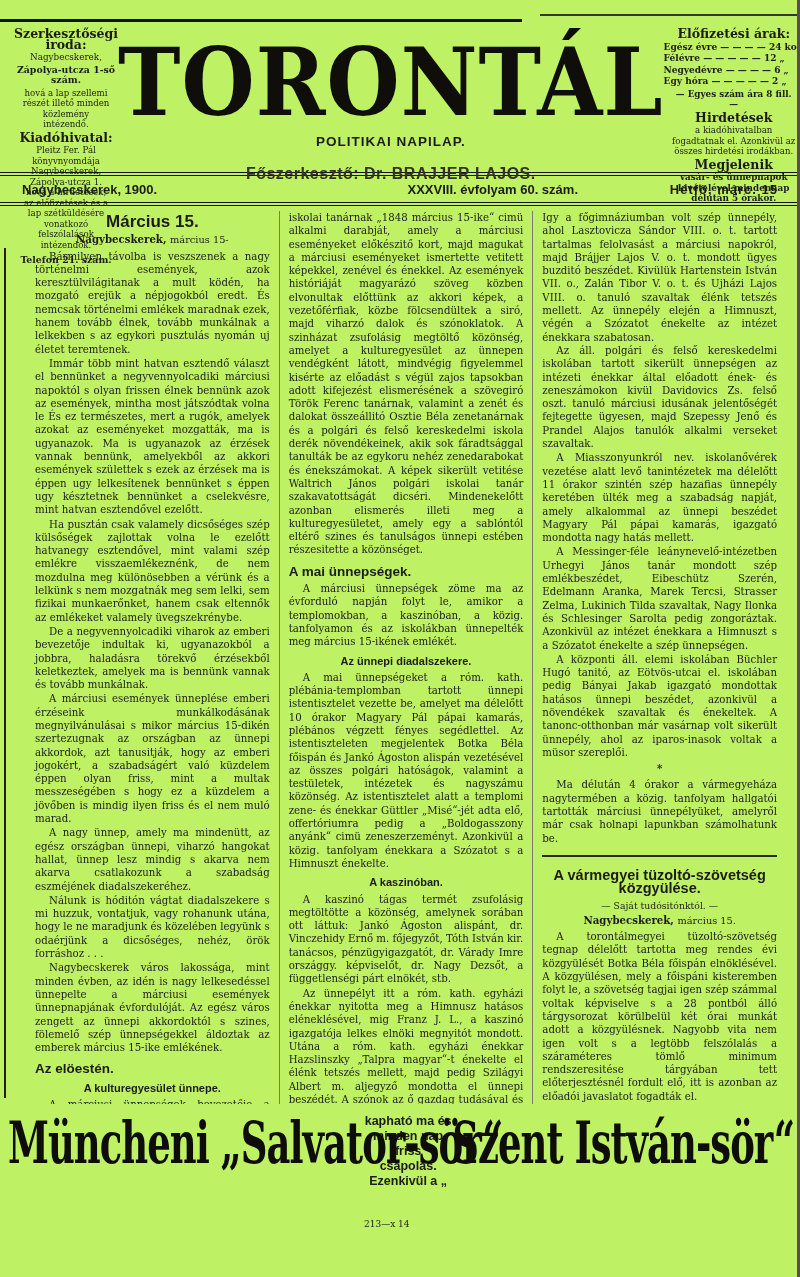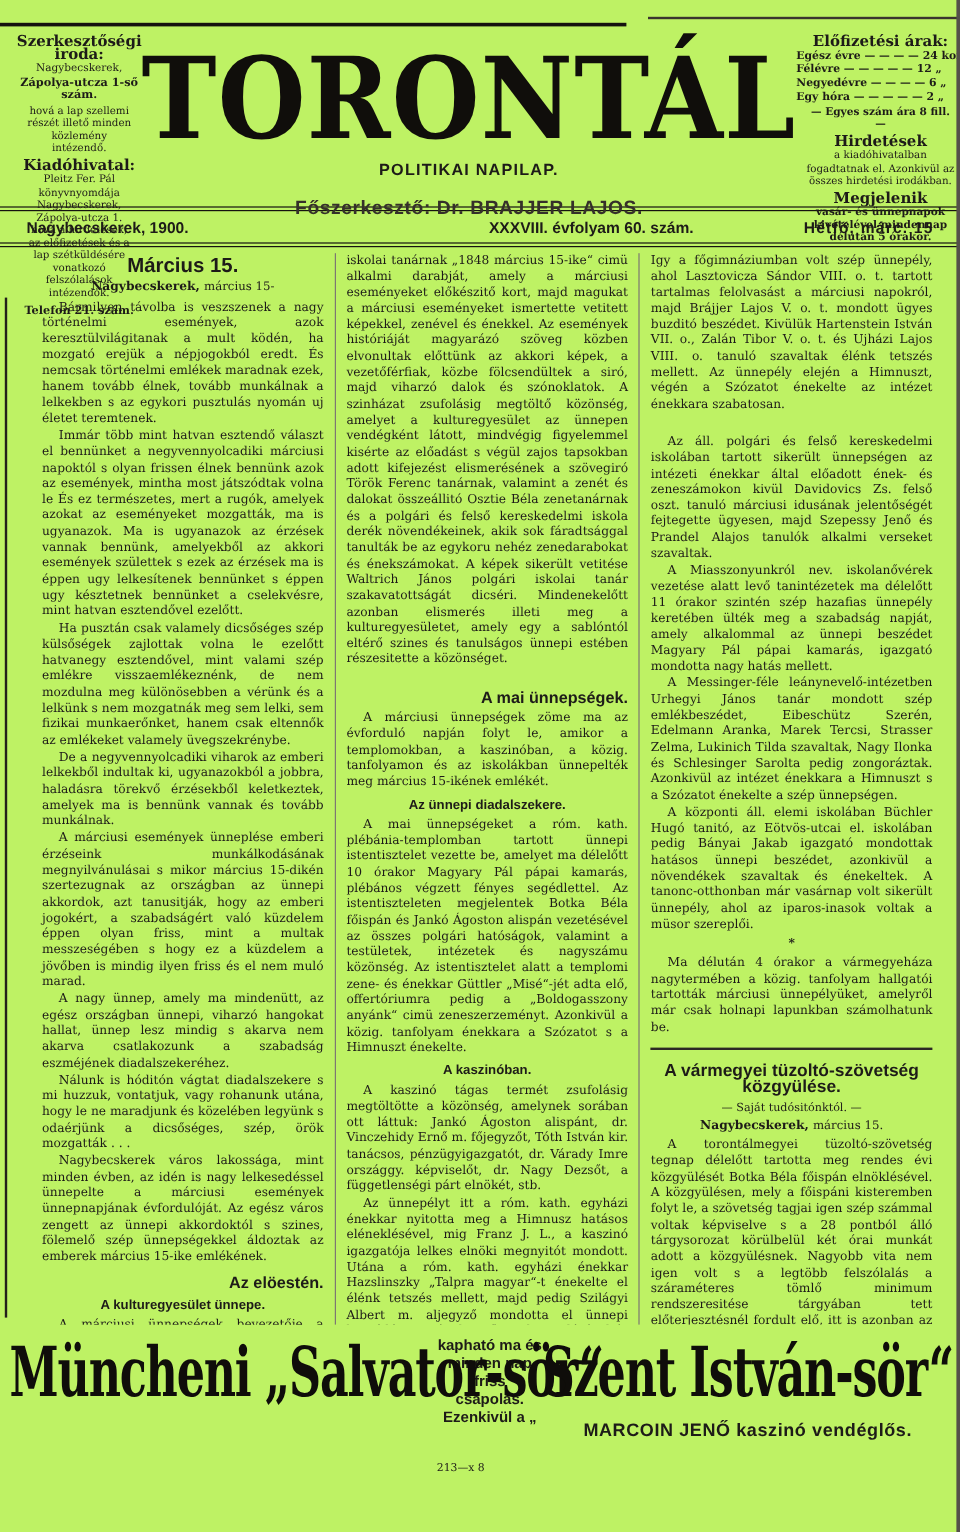--- a/index.html
+++ b/index.html
@@ -40,24 +40,24 @@
   .datebar .db-c{flex:1;text-align:right;}
   .datebar .db-r{width:200px;text-align:right;letter-spacing:1px;}
 
   
   .cols{display:flex;height:898px;overflow:hidden;padding:5px 14px 0 26px;box-sizing:border-box;}
   .col{flex:1;padding:0 9px;font-size:10.2px;line-height:13.3px;text-align:justify;
        overflow:hidden;}
   .col + .col{border-left:1px solid #7d7872;}
   .blk{margin:0;}
   .blk.p{text-indent:14px;margin-bottom:1px;}
-  .blk.cont{text-indent:0;margin-bottom:18px;}
+  .blk.cont{text-indent:0;margin-bottom:0;}
   .blk.lead-heading{text-align:center;font-family:"Liberation Sans",sans-serif;
                     font-weight:bold;font-size:17px;margin:4px 0 5px;text-indent:0;}
-  .blk.heading{text-align:right;font-family:"Liberation Sans",sans-serif;
+  .blk.heading{text-align:left;font-family:"Liberation Sans",sans-serif;
                font-weight:bold;font-size:13.5px;margin:8px 0 4px;text-indent:0;}
   .blk.subheading{text-align:center;font-family:"Liberation Sans",sans-serif;
                   font-weight:bold;font-size:11px;margin:6px 0 3px;text-indent:0;}
   .blk.section-title{text-align:center;font-family:"Liberation Sans",sans-serif;
                      font-weight:bold;font-size:14.5px;margin:10px 0 3px;text-indent:0;
                      border-top:2px solid #2c2924;padding-top:12px;}
   .blk.byline{text-align:center;font-size:9.3px;margin-bottom:2px;text-indent:0;}
   .blk.dateline{text-align:center;font-size:9.8px;margin-bottom:3px;text-indent:0;}
   .blk.dateline b{font-size:10.2px;}
   .blk.star{text-align:center;font-weight:bold;margin:3px 0;text-indent:0;}
@@ -122,24 +122,24 @@
     <div class="db-r">Hétfő, márc. 15</div>
   </div>
 
   <div class="cols">
     <div class="col">
         <div class="blk lead-heading">Március 15.</div>
         <div class="blk dateline"><b>Nagybecskerek, </b>március 15-</div>
         <div class="blk p">Bármilyen távolba is veszszenek a nagy történelmi események, azok keresztülvilágitanak a mult ködén, ha mozgató erejük a népjogokból eredt. És nemcsak történelmi emlékek maradnak ezek, hanem tovább élnek, tovább munkálnak a lelkekben s az egykori pusztulás nyomán uj életet teremtenek.</div>
         <div class="blk p">Immár több mint hatvan esztendő választ el bennünket a negyvennyolcadiki márciusi napoktól s olyan frissen élnek bennünk azok az események, mintha most játszódtak volna le És ez természetes, mert a rugók, amelyek azokat az eseményeket mozgatták, ma is ugyanazok. Ma is ugyanazok az érzések vannak bennünk, amelyekből az akkori események születtek s ezek az érzések ma is éppen ugy lelkesítenek bennünket s éppen ugy késztetnek bennünket a cselekvésre, mint hatvan esztendővel ezelőtt.</div>
         <div class="blk p">Ha pusztán csak valamely dicsőséges szép külsőségek zajlottak volna le ezelőtt hatvanegy esztendővel, mint valami szép emlékre visszaemlékeznénk, de nem mozdulna meg különösebben a vérünk és a lelkünk s nem mozgatnák meg sem lelki, sem fizikai munkaerőnket, hanem csak eltennők az emlékeket valamely üvegszekrénybe.</div>
-        <div class="blk p">De a negyvennyolcadiki viharok az emberi lelkekből indultak ki, ugyanazokból a jobbra, haladásra törekvő érzésekből keletkeztek, amelyek ma is bennünk vannak és tovább munkálnak.</div>
+        <div class="blk p">De a negyvennyolcadiki viharok az emberi bevezetője indultak ki, ugyanazokból a jobbra, haladásra törekvő érzésekből keletkeztek, amelyek ma is bennünk vannak és tovább munkálnak.</div>
         <div class="blk p">A márciusi események ünneplése emberi érzéseink munkálkodásának megnyilvánulásai s mikor március 15-dikén szertezugnak az országban az ünnepi akkordok, azt tanusitják, hogy az emberi jogokért, a szabadságért való küzdelem éppen olyan friss, mint a multak messzeségében s hogy ez a küzdelem a jövőben is mindig ilyen friss és el nem muló marad.</div>
         <div class="blk p">A nagy ünnep, amely ma mindenütt, az egész országban ünnepi, viharzó hangokat hallat, ünnep lesz mindig s akarva nem akarva csatlakozunk a szabadság eszméjének diadalszekeréhez.</div>
-        <div class="blk p">Nálunk is hóditón vágtat diadalszekere s mi huzzuk, vontatjuk, vagy rohanunk utána, hogy le ne maradjunk és közelében legyünk s odaérjünk a dicsőséges, szép, örök mozgatták . . .</div>
+        <div class="blk p">Nálunk is hóditón vágtat diadalszekere s mi huzzuk, vontatjuk, vagy rohanunk utána, hogy le ne maradjunk és közelében legyünk s odaérjünk a dicsőséges, nehéz, örök forráshoz . . .</div>
         <div class="blk p">Nagybecskerek város lakossága, mint minden évben, az idén is nagy lelkesedéssel ünnepelte a márciusi események ünnepnapjának évfordulóját. Az egész város zengett az ünnepi akkordoktól s szines, fölemelő szép ünnepségekkel áldoztak az emberek március 15-ike emlékének.</div>
         <div class="blk heading">Az elöestén.</div>
         <div class="blk subheading">A kulturegyesület ünnepe.</div>
         <div class="blk p">A márciusi ünnepségek bevezetője a Torontálvármegyei Magyar Közmüvelődési Egyesület márciusi ünnepélye volt, amelyet tegnap az előestén rendezett a városi szinházban. Itt az egyesület bemutatta Török Ferenc polgári</div>
       </div>
     <div class="col">
         <div class="blk cont">iskolai tanárnak „1848 március 15-ike“ cimü alkalmi darabját, amely a márciusi eseményeket előkészitő kort, majd magukat a márciusi eseményeket ismertette vetitett képekkel, zenével és énekkel. Az események históriáját magyarázó szöveg közben elvonultak előttünk az akkori képek, a vezetőférfiak, közbe fölcsendültek a siró, majd viharzó dalok és szónoklatok. A szinházat zsufolásig megtöltő közönség, amelyet a kulturegyesület az ünnepen vendégként látott, mindvégig figyelemmel kisérte az előadást s végül zajos tapsokban adott kifejezést elismerésének a szövegiró Török Ferenc tanárnak, valamint a zenét és dalokat összeállitó Osztie Béla zenetanárnak és a polgári és felső kereskedelmi iskola derék növendékeinek, akik sok fáradtsággal tanulták be az egykoru nehéz zenedarabokat és énekszámokat. A képek sikerült vetitése Waltrich János polgári iskolai tanár szakavatottságát dicséri. Mindenekelőtt azonban elismerés illeti meg a kulturegyesületet, amely egy a sablóntól eltérő szines és tanulságos ünnepi estében részesitette a közönséget.</div>
         <div class="blk heading">A mai ünnepségek.</div>
         <div class="blk p">A márciusi ünnepségek zöme ma az évforduló napján folyt le, amikor a templomokban, a kaszinóban, a közig. tanfolyamon és az iskolákban ünnepelték meg március 15-ikének emlékét.</div>
         <div class="blk subheading">Az ünnepi diadalszekere.</div>
@@ -167,20 +167,19 @@
     <div class="ad-left">
       <div class="ad-big">Müncheni „Salvator-sör“</div>
     </div>
     <div class="ad-mid">
       <div>
           <div class="ad-mid-line">kapható ma és</div>
           <div class="ad-mid-line">minden nap friss</div>
           <div class="ad-mid-line">csapolás.</div>
           <div class="ad-mid-line">Ezenkivül a „</div>
         </div>
-      <div class="print-no">213—x 8</div>
+      <div class="print-no">213—x 14</div>
     </div>
     <div class="ad-right">
       <div class="ad-big">Szent István-sör“</div>
-      <div class="ad-under">MARCOIN JENŐ kaszinó vendéglős.</div>
     </div>
   </div>
 </div>
 
 </body></html>

